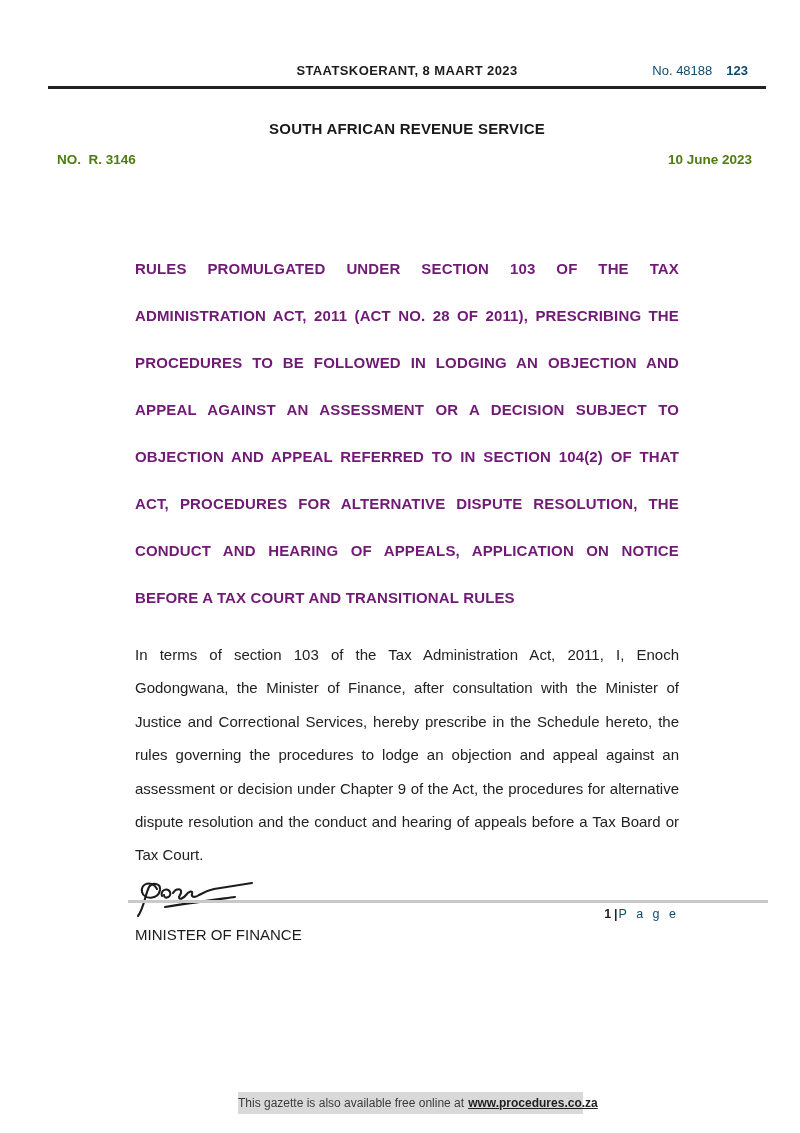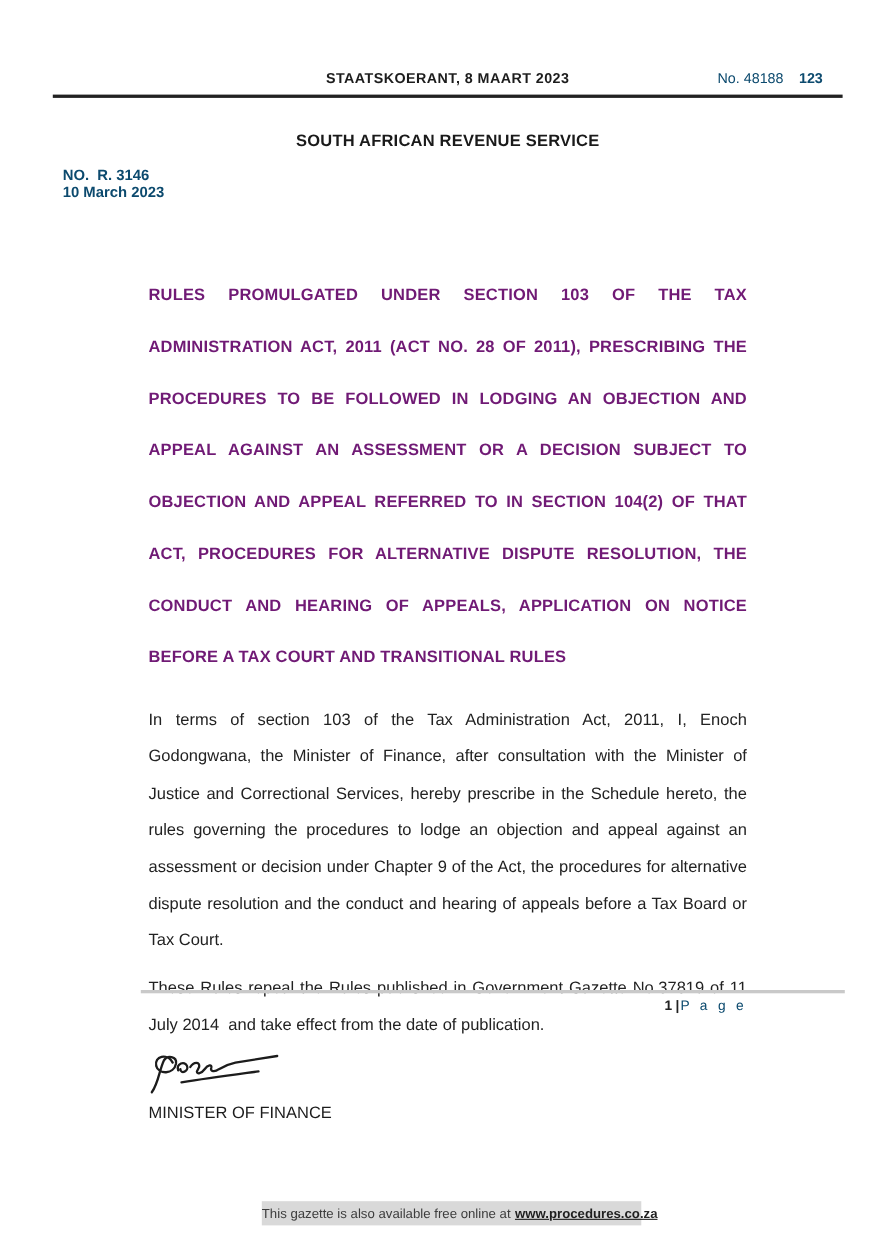--- a/index.html
+++ b/index.html
@@ -17,21 +17,21 @@
   }
   .running-head-issue .folio{font-weight:700;margin-left:14px;}
   .head-rule{position:absolute;top:86px;left:48px;width:718px;height:3px;background:#222;}
   
   .masthead-dept{
     position:absolute;top:120px;left:135px;width:544px;text-align:center;
     font-size:15px;font-weight:700;letter-spacing:.2px;color:#1a1a1a;
   }
   .notice-row{
     position:absolute;top:152px;left:57px;right:48px;display:flex;
-    justify-content:space-between;font-size:13.5px;font-weight:700;color:#0c4a6e;flex-direction:column;
+    justify-content:space-between;font-size:13.5px;font-weight:700;color:#4d7c0f;
   }
   
   .doc-column{position:absolute;top:245px;left:135px;width:544px;}
   .doc-heading{
     font-size:15px;font-weight:700;line-height:47px;text-align:justify;
     letter-spacing:.15px;color:#701a75;margin:0;
   }
   .doc-para{
     font-size:15px;font-weight:400;line-height:33.4px;text-align:justify;
     color:#222;margin:17px 0 0 0;
@@ -65,29 +65,28 @@
 
   <div class="running-head-title">STAATSKOERANT, 8 MAART 2023</div>
   <div class="running-head-issue">
     <span>No. 48188</span><span class="folio">123</span>
   </div>
   <div class="head-rule"></div>
 
   <div class="masthead-dept">SOUTH AFRICAN REVENUE SERVICE</div>
   <div class="notice-row">
     <span>NO.&nbsp; R. 3146</span>
-    <span>10 March 2023</span>
+    <span>10 June 2023</span>
   </div>
 
   <div class="doc-column">
     <p class="doc-heading">RULES PROMULGATED UNDER SECTION 103 OF THE TAX ADMINISTRATION ACT, 2011 (ACT NO. 28 OF 2011), PRESCRIBING THE PROCEDURES TO BE FOLLOWED IN LODGING AN OBJECTION AND APPEAL AGAINST AN ASSESSMENT OR A DECISION SUBJECT TO OBJECTION AND APPEAL REFERRED TO IN SECTION&nbsp;104(2) OF THAT ACT, PROCEDURES FOR ALTERNATIVE DISPUTE RESOLUTION, THE CONDUCT AND HEARING OF APPEALS, APPLICATION ON NOTICE BEFORE A TAX COURT AND TRANSITIONAL RULES</p>
 
     <p class="doc-para">In terms of section 103 of the Tax Administration Act, 2011, I, Enoch Godongwana, the Minister of Finance, after consultation with the Minister of Justice and Correctional Services, hereby prescribe in the Schedule hereto, the rules governing the procedures to lodge an objection and appeal against an assessment or decision under Chapter 9 of the Act, the procedures for alternative dispute resolution and the conduct and hearing of appeals before a Tax Board or Tax Court.</p>
 
-    <p class="doc-para second">These Rules repeal the Rules published in Government Gazette No.37819 of 11 July 2014&nbsp; and take effect from the date of publication.</p>
 
     <div class="signature-wrap">
       <svg width="125" height="48" viewBox="0 0 125 48" aria-hidden="true">
         <g stroke="#1c1c1c" stroke-width="2.1" fill="none" stroke-linecap="round" stroke-linejoin="round">
           <path d="M22,13 C17,4 5,7 7,16 C9,24 23,24 25,14 C26,7 17,6 14,11 C10,19 9,32 3,40"></path>
           <path d="M27,20 C25,14 33,11 35,16 C37,21 29,24 29,19"></path>
           <path d="M38,17 C41,12 47,12 46,17 L44,21 C44,24 48,23 51,19 C54,15 58,14 57,18 C56,21 60,22 64,19 C69,16 74,14 79,13 L117,7"></path>
           <path d="M30,31 C55,27 78,24 100,21"></path>
         </g>
       </svg>

